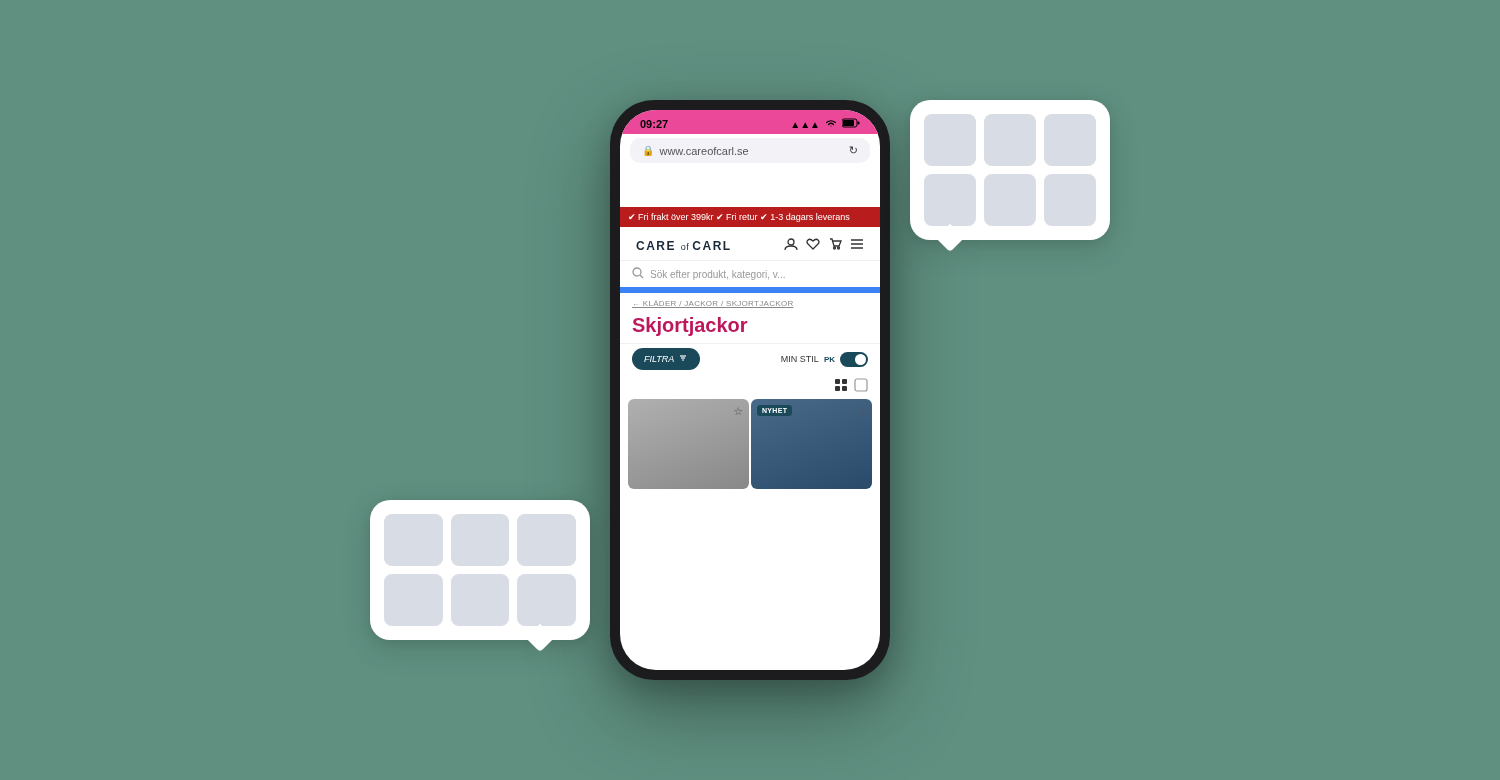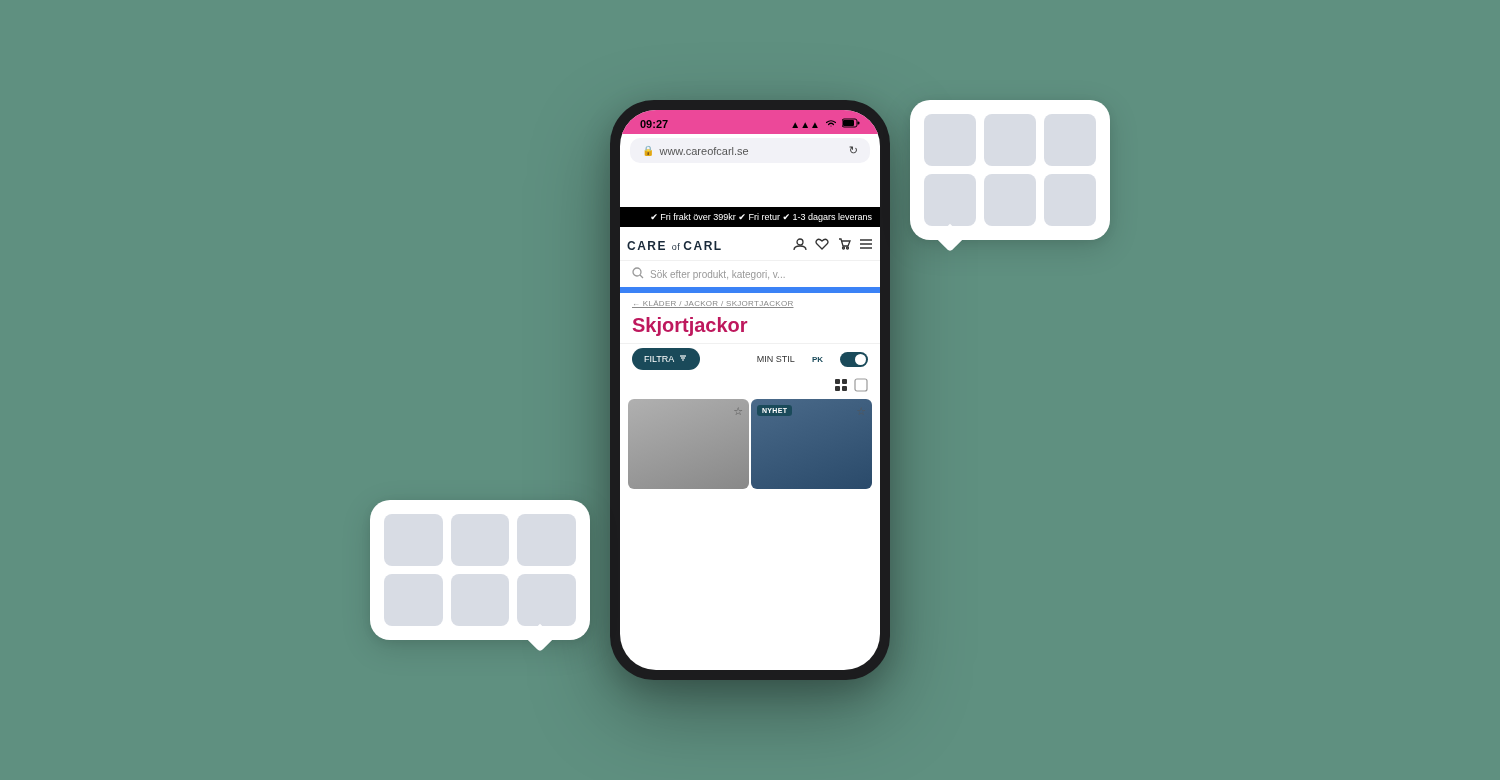--- a/index.html
+++ b/index.html
@@ -86,36 +86,36 @@
       font-size: 11px;
     }
 
     .lock-icon {
       font-size: 10px;
       color: #666;
     }
 
     
     .promo-banner {
-      background: #000000;
+      background: #b91c1c;
       color: #fff;
       font-size: 9px;
       padding: 5px 8px;
-      text-align: right;
+      text-align: left;
       white-space: nowrap;
       overflow: hidden;
       margin-top: 44px;
     }
 
     
     .site-header {
       display: flex;
       align-items: center;
       justify-content: space-between;
-      padding: 10px 7px 6px;
+      padding: 10px 16px 6px;
       border-bottom: 1px solid #f0f0f0;
     }
 
     .brand-logo {
       font-size: 12px;
       font-weight: 700;
       letter-spacing: 1.5px;
       color: #1a2a3a;
       text-transform: uppercase;
     }
@@ -194,26 +194,27 @@
 
     .filter-btn {
       background: #1a4a5a;
       color: #fff;
       border-radius: 16px;
       padding: 5px 12px;
       font-size: 9px;
       display: flex;
       align-items: center;
       gap: 4px;
+      font-style: italic;
     }
 
     .min-stil {
       display: flex;
       align-items: center;
-      gap: 17px;
+      gap: 5px;
       font-size: 9px;
       color: #333;
     }
 
     .toggle {
       width: 28px;
       height: 15px;
       background: #1a4a5a;
       border-radius: 8px;
       position: relative;

